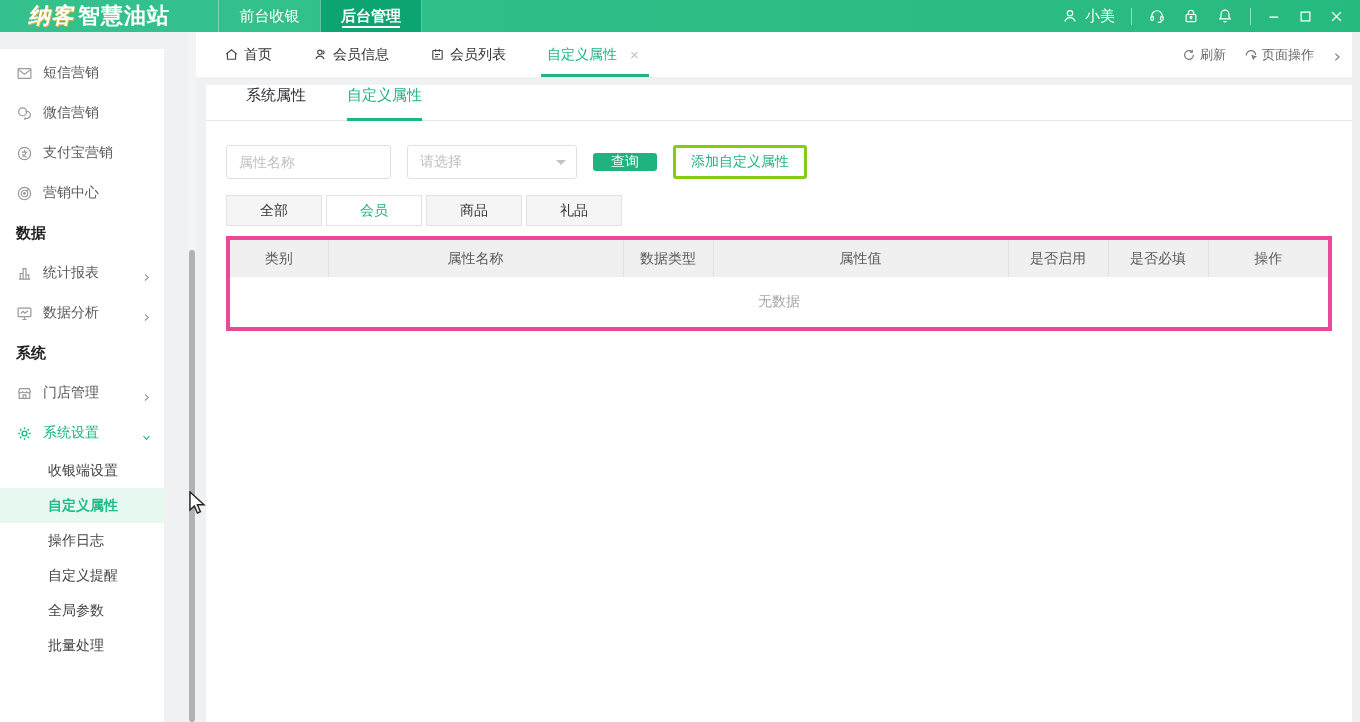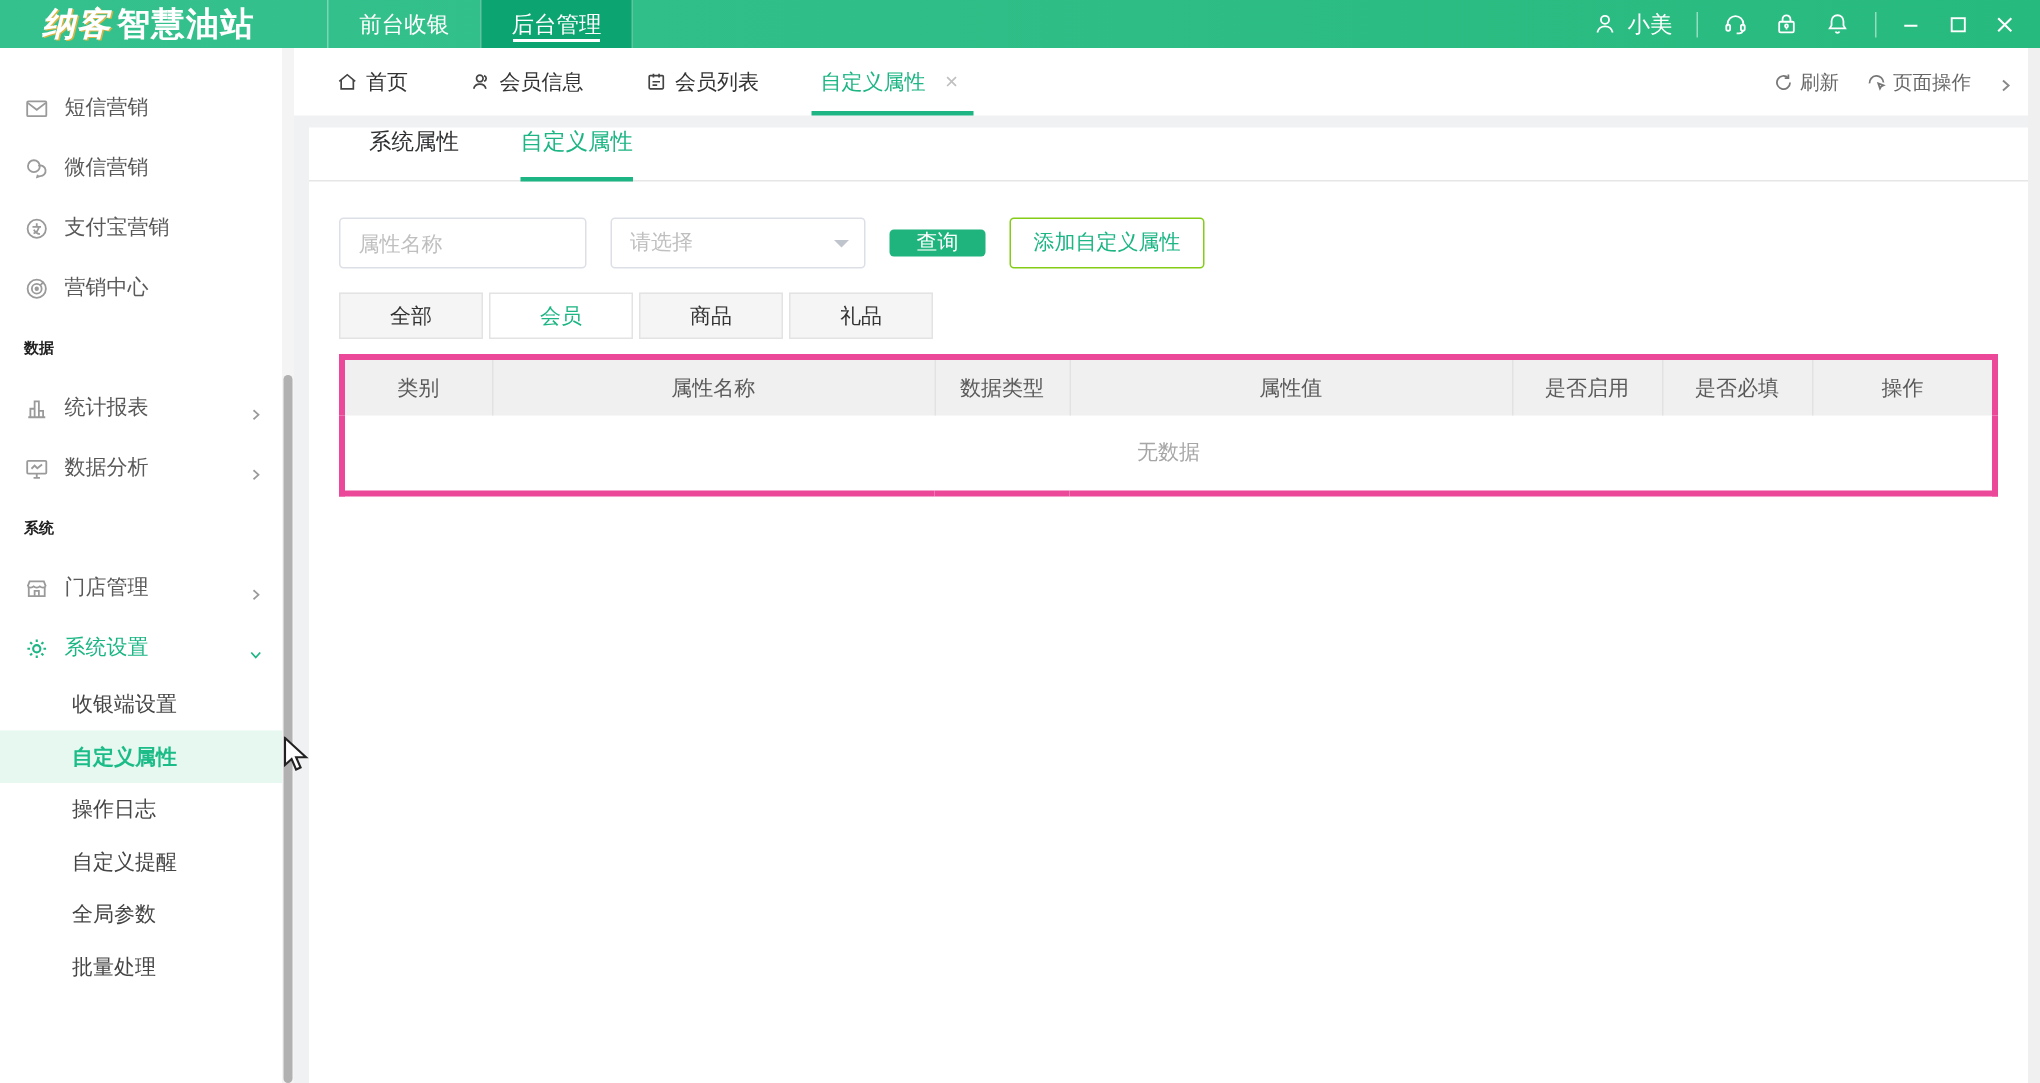--- a/index.html
+++ b/index.html
@@ -6,38 +6,38 @@
   html,body { width:1360px; height:722px; overflow:hidden; font-family:"Liberation Sans","DejaVu Sans",sans-serif; background:#f0f1f2; }
   .window { position:relative; width:1360px; height:722px; }
 
   
   .titlebar { position:absolute; left:0; top:0; right:0; height:32px; background:linear-gradient(90deg,#35c18e,#27ba7e); display:flex; align-items:stretch; color:#fff; z-index:30; }
   .logo { width:218px; display:flex; align-items:center; padding-left:28px; font-size:22px; font-weight:800; letter-spacing:1px; white-space:nowrap; overflow:hidden; }
   .logo .logo-a { font-style:italic; text-shadow:1px 1px 0 #d8b542; margin-right:4px; }
   .tb-tabs { display:flex; align-items:stretch; }
   .tb-tab { position:relative; width:102px; display:flex; align-items:center; justify-content:center; font-size:15px; cursor:pointer; border-left:1px solid rgba(255,255,255,.35); }
   .tb-tab:last-child { border-right:1px solid rgba(255,255,255,.35); }
-  .tb-tab.active { background:#0ca471; font-weight:normal; }
+  .tb-tab.active { background:#0ca471; font-weight:bold; }
   .tb-tab.active::after { content:""; position:absolute; left:21px; right:21px; bottom:4px; height:2px; background:#fff; }
   .tb-right { margin-left:auto; display:flex; align-items:center; padding-right:16px; gap:16px; }
   .tb-user { display:flex; align-items:flex-start; gap:6px; font-size:15px; cursor:pointer; }
   .tb-sep { width:1px; height:17px; background:rgba(255,255,255,.5); }
   .tico { width:18px; height:18px; color:#fff; cursor:pointer; }
   .tico svg, .ico svg { display:block; width:100%; height:100%; }
   .winctl { width:15px; height:15px; color:#fff; cursor:pointer; }
 
   
-  .sidebar { position:absolute; left:0; top:32px; bottom:0; width:188px; background:#fff; padding-top:20px; z-index:10; }
+  .sidebar { position:absolute; left:0; top:49px; bottom:0; width:164px; background:#fff; padding-top:4px; z-index:10; }
   .sb-item { position:relative; height:40px; display:flex; align-items:center; padding-left:16px; font-size:14px; color:#595959; cursor:pointer; }
   .sb-item .ico { width:17px; height:17px; color:#9a9a9a; flex:0 0 auto; }
   .sb-item .lbl { margin-left:10px; }
   .sb-item .chev { position:absolute; right:13px; width:9px; height:9px; color:#9a9a9a; }
   .sb-item.green { color:#1cb584; }
   .sb-item.green .ico, .sb-item.green .chev { color:#1cb584; }
-  .sb-section { height:40px; display:flex; align-items:center; padding-left:16px; font-size:10px; font-weight:bold; color:#1f1f1f; }
+  .sb-section { height:40px; display:flex; align-items:center; padding-left:16px; font-size:15px; font-weight:bold; color:#1f1f1f; }
   .sb-sub { height:35px; display:flex; align-items:center; padding-left:48px; font-size:14px; color:#454545; cursor:pointer; }
   .sb-sub.active { background:#e7f8f0; color:#1cbc88; font-weight:bold; }
   .sb-scroll { position:absolute; left:188px; top:32px; bottom:0; width:8px; background:#f4f4f4; z-index:11; }
   .sb-thumb { position:absolute; left:1px; right:1px; top:218px; bottom:0; background:#b1b1b1; border-radius:3px; }
 
   
   .main { position:absolute; left:196px; top:32px; right:0; bottom:0; background:#f0f1f2; }
   .tabbar { position:absolute; left:0; top:0; right:8px; height:45px; background:#fff; display:flex; align-items:center; padding-left:28px; }
   .bc-tab { position:relative; height:45px; display:flex; align-items:center; gap:5px; margin-right:41px; font-size:14px; color:#333; cursor:pointer; }
   .bc-tab .ico { width:15px; height:15px; color:#444; }
@@ -55,21 +55,21 @@
   .ctab { position:relative; height:48px; line-height:46px; margin-right:41px; font-size:15px; color:#303133; cursor:pointer; }
   .ctab.active { color:#1db584; }
   .ctab.active::after { content:""; position:absolute; left:0; right:0; bottom:-1px; height:3px; background:#1db584; }
 
   .form-row { display:flex; align-items:center; margin:24px 20px 0 20px; }
   .txt-input { width:165px; height:34px; border:1px solid #dcdfe6; border-radius:3px; padding:0 12px; font-size:14px; color:#333; outline:none; font-family:inherit; }
   .txt-input::placeholder { color:#bfbfbf; }
   .sel { position:relative; width:170px; height:34px; border:1px solid #dcdfe6; border-radius:3px; margin-left:16px; display:flex; align-items:center; padding:0 12px; font-size:14px; color:#bfbfbf; cursor:pointer; background:#fff; }
   .sel-caret { position:absolute; right:10px; top:14px; width:0; height:0; border:5px solid transparent; border-top-color:#c0c4cc; }
   .btn-query { height:18px; width:64px; margin-left:16px; background:#1fb47e; color:#fff; border:none; border-radius:3px; font-size:14px; cursor:pointer; font-family:inherit; }
-  .btn-add { height:34px; margin-left:16px; padding:0 15px; background:#fff; color:#1cb584; border:1px solid #84cc16; border-radius:3px; font-size:14px; cursor:pointer; font-family:inherit; }
+  .btn-add { height:34px; margin-left:16px; padding:0 15px; background:#fff; color:#1cb584; border:3px solid #84cc16; border-radius:3px; font-size:14px; cursor:pointer; font-family:inherit; }
 
   .filter-row { display:flex; margin:16px 20px 0 20px; }
   .fbtn { width:96px; height:31px; margin-right:4px; background:#f5f5f5; border:1px solid #e3e3e3; color:#333; font-size:14px; cursor:pointer; font-family:inherit; }
   .fbtn.active { background:#fff; color:#1db584; }
 
   .tbl-wrap { margin:10px 20px 0 20px; }
   table.grid { width:100%; border-collapse:collapse; table-layout:fixed; border:4px solid #ec4899; }
   table.grid th { height:39px; background:#f0f0f0; font-size:14px; font-weight:normal; color:#5a5a5a; border-right:1px solid #e2e2e2; }
   table.grid th:last-child { border-right:none; }
   .c0{width:100px}.c1{width:295px}.c2{width:90px}.c3{width:295px}.c4{width:100px}.c5{width:100px}.c6{width:auto}

